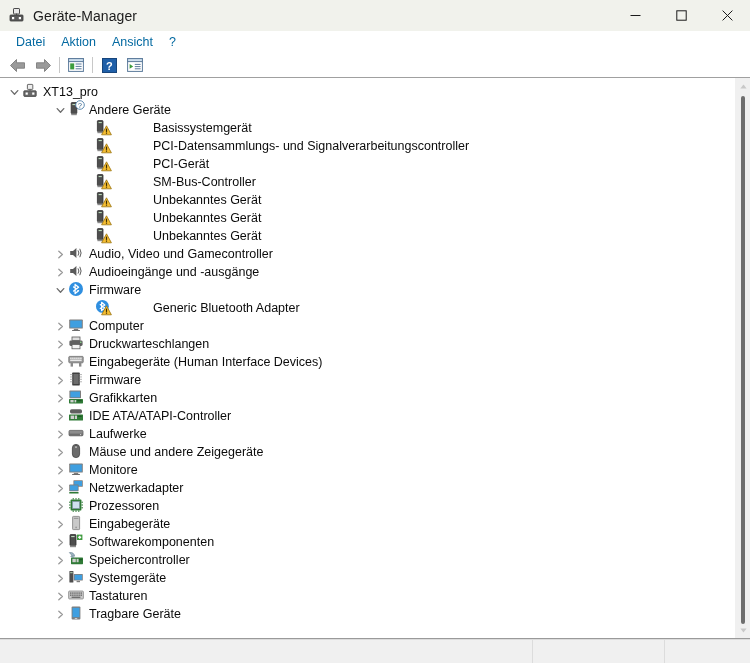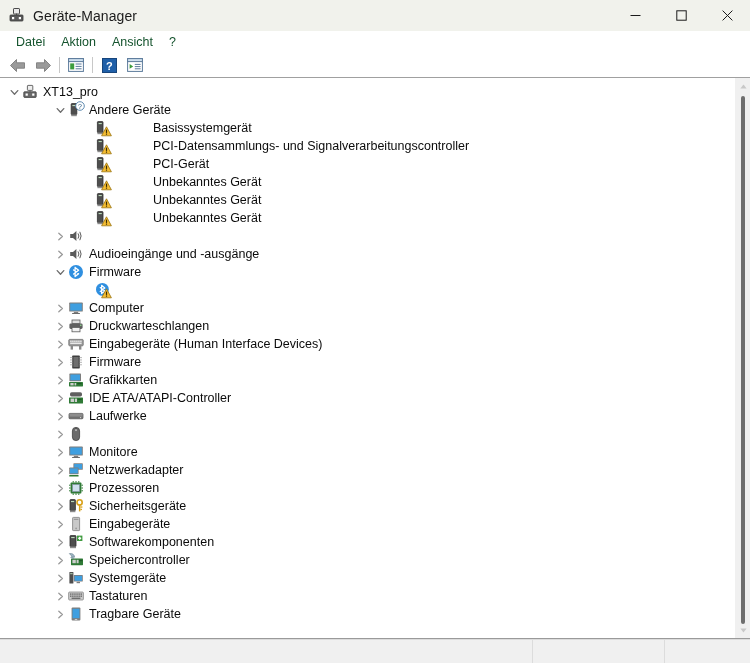--- a/index.html
+++ b/index.html
@@ -42,21 +42,21 @@
   }
 
   
   .menubar {
     height: 22px; flex: 0 0 22px;
     background: #ffffff;
     display: flex; align-items: center;
     padding-left: 8px;
   }
   .menu-item {
-    font-size: 12.5px; color: #14532d;
+    font-size: 12.5px; color: #0369a1;
     padding: 2px 8px;
     line-height: 16px;
   }
 
   
   .toolbar {
     height: 25px; flex: 0 0 25px;
     background: #ffffff;
     display: flex; align-items: center;
     padding-left: 4px;
@@ -81,21 +81,21 @@
     border-bottom: 1px solid #9a9a9a;
   }
   .tree {
     flex: 1 1 auto;
     padding-top: 5px;
     overflow: hidden;
     position: relative;
   }
   .row {
     height: 18px;
-    display: flex; align-items: center;
+    display: flex; align-items: flex-start;
     white-space: nowrap;
     font-size: 12.5px;
     color: #0b0b0b;
   }
   .chev {
     width: 16px; height: 18px;
     display: flex; align-items: center; justify-content: center;
     flex: 0 0 16px;
   }
   .chev svg { display: block; }
@@ -325,21 +325,21 @@
             <span style="position:relative;display:inline-block;width:16px;height:16px;"><svg width="16" height="16" viewBox="0 0 16 16">
                 <rect x="2.4" y="1.6" width="5.6" height="11" rx="0.7" fill="#4e4e4e" stroke="#2e2e2e" stroke-width="0.8"></rect>
                 <rect x="3.6" y="3" width="3.2" height="1.1" fill="#b9d9b9"></rect>
                 <rect x="2.4" y="12.6" width="5.6" height="1.6" fill="#8c8c8c"></rect>
               </svg><svg class="badge" width="11" height="11" viewBox="0 0 11 11" style="position:absolute;right:-1px;bottom:-1px;">
                 <path d="M5.5 0.8 L10.4 9.8 L0.6 9.8 Z" fill="#f5bd31" stroke="#9a7410" stroke-width="0.8" stroke-linejoin="round"></path>
                 <rect x="4.9" y="3.6" width="1.2" height="3.3" fill="#3a2b00"></rect>
                 <rect x="4.9" y="7.5" width="1.2" height="1.2" fill="#3a2b00"></rect>
               </svg></span>
           </span>
-          <span class="lbl">Unbekanntes Gerät</span>
+          <span class="lbl">SM-Bus-Controller</span>
         </div>
         <div class="row d2">
           <span class="chev"></span>
           <span class="ic">
             <span style="position:relative;display:inline-block;width:16px;height:16px;"><svg width="16" height="16" viewBox="0 0 16 16">
                 <rect x="2.4" y="1.6" width="5.6" height="11" rx="0.7" fill="#4e4e4e" stroke="#2e2e2e" stroke-width="0.8"></rect>
                 <rect x="3.6" y="3" width="3.2" height="1.1" fill="#b9d9b9"></rect>
                 <rect x="2.4" y="12.6" width="5.6" height="1.6" fill="#8c8c8c"></rect>
               </svg><svg class="badge" width="11" height="11" viewBox="0 0 11 11" style="position:absolute;right:-1px;bottom:-1px;">
                 <path d="M5.5 0.8 L10.4 9.8 L0.6 9.8 Z" fill="#f5bd31" stroke="#9a7410" stroke-width="0.8" stroke-linejoin="round"></path>
@@ -357,33 +357,49 @@
                 <rect x="3.6" y="3" width="3.2" height="1.1" fill="#b9d9b9"></rect>
                 <rect x="2.4" y="12.6" width="5.6" height="1.6" fill="#8c8c8c"></rect>
               </svg><svg class="badge" width="11" height="11" viewBox="0 0 11 11" style="position:absolute;right:-1px;bottom:-1px;">
                 <path d="M5.5 0.8 L10.4 9.8 L0.6 9.8 Z" fill="#f5bd31" stroke="#9a7410" stroke-width="0.8" stroke-linejoin="round"></path>
                 <rect x="4.9" y="3.6" width="1.2" height="3.3" fill="#3a2b00"></rect>
                 <rect x="4.9" y="7.5" width="1.2" height="1.2" fill="#3a2b00"></rect>
               </svg></span>
           </span>
           <span class="lbl">Unbekanntes Gerät</span>
         </div>
+        <div class="row d2">
+          <span class="chev"></span>
+          <span class="ic">
+            <span style="position:relative;display:inline-block;width:16px;height:16px;"><svg width="16" height="16" viewBox="0 0 16 16">
+                <rect x="2.4" y="1.6" width="5.6" height="11" rx="0.7" fill="#4e4e4e" stroke="#2e2e2e" stroke-width="0.8"></rect>
+                <rect x="3.6" y="3" width="3.2" height="1.1" fill="#b9d9b9"></rect>
+                <rect x="2.4" y="12.6" width="5.6" height="1.6" fill="#8c8c8c"></rect>
+              </svg><svg class="badge" width="11" height="11" viewBox="0 0 11 11" style="position:absolute;right:-1px;bottom:-1px;">
+                <path d="M5.5 0.8 L10.4 9.8 L0.6 9.8 Z" fill="#f5bd31" stroke="#9a7410" stroke-width="0.8" stroke-linejoin="round"></path>
+                <rect x="4.9" y="3.6" width="1.2" height="3.3" fill="#3a2b00"></rect>
+                <rect x="4.9" y="7.5" width="1.2" height="1.2" fill="#3a2b00"></rect>
+              </svg></span>
+          </span>
+          <span class="lbl">Unbekanntes Gerät</span>
+        </div>
         <div class="row d1">
           <span class="chev">
             <svg width="9" height="9" viewBox="0 0 9 9">
               <path d="M2.8 1.2 L6.4 4.5 L2.8 7.8" fill="none" stroke="#9a9a9a" stroke-width="1.3" stroke-linecap="round" stroke-linejoin="round"></path>
             </svg>
           </span>
           <span class="ic">
             <svg width="16" height="16" viewBox="0 0 16 16">
               <path d="M2.2 6 L5 6 L8.4 3 L8.4 13 L5 10 L2.2 10 Z" fill="#5a5a5a"></path>
               <path d="M10 5.4 Q11.8 8 10 10.6" fill="none" stroke="#5a5a5a" stroke-width="1"></path>
               <path d="M11.8 3.8 Q14.4 8 11.8 12.2" fill="none" stroke="#5a5a5a" stroke-width="1"></path>
             </svg>
           </span>
+          <span class="lbl">Audio, Video und Gamecontroller</span>
         </div>
         <div class="row d1">
           <span class="chev">
             <svg width="9" height="9" viewBox="0 0 9 9">
               <path d="M2.8 1.2 L6.4 4.5 L2.8 7.8" fill="none" stroke="#9a9a9a" stroke-width="1.3" stroke-linecap="round" stroke-linejoin="round"></path>
             </svg>
           </span>
           <span class="ic">
             <svg width="16" height="16" viewBox="0 0 16 16">
               <path d="M2.2 6 L5 6 L8.4 3 L8.4 13 L5 10 L2.2 10 Z" fill="#5a5a5a"></path>
@@ -412,20 +428,21 @@
           <span class="ic">
             <span style="position:relative;display:inline-block;width:16px;height:16px;"><svg width="16" height="16" viewBox="0 0 16 16">
                 <circle cx="7.4" cy="7.4" r="6.4" fill="#2f8fe0"></circle>
                 <path d="M6.6 3.3 L9.8 6 L5.2 9.4 M5.2 5.6 L9.8 9 L6.6 11.6 L6.6 3.3" fill="none" stroke="#ffffff" stroke-width="1.2" stroke-linejoin="round" stroke-linecap="round"></path>
               </svg><svg class="badge" width="11" height="11" viewBox="0 0 11 11" style="position:absolute;right:-1px;bottom:-1px;">
                 <path d="M5.5 0.8 L10.4 9.8 L0.6 9.8 Z" fill="#f5bd31" stroke="#9a7410" stroke-width="0.8" stroke-linejoin="round"></path>
                 <rect x="4.9" y="3.6" width="1.2" height="3.3" fill="#3a2b00"></rect>
                 <rect x="4.9" y="7.5" width="1.2" height="1.2" fill="#3a2b00"></rect>
               </svg></span>
           </span>
+          <span class="lbl">Generic Bluetooth Adapter</span>
         </div>
         <div class="row d1">
           <span class="chev">
             <svg width="9" height="9" viewBox="0 0 9 9">
               <path d="M2.8 1.2 L6.4 4.5 L2.8 7.8" fill="none" stroke="#9a9a9a" stroke-width="1.3" stroke-linecap="round" stroke-linejoin="round"></path>
             </svg>
           </span>
           <span class="ic">
             <svg width="16" height="16" viewBox="0 0 16 16">
               <rect x="1.2" y="2.6" width="13.6" height="9" rx="0.7" fill="#7d7d7d"></rect>
@@ -554,20 +571,21 @@
               <path d="M2.8 1.2 L6.4 4.5 L2.8 7.8" fill="none" stroke="#9a9a9a" stroke-width="1.3" stroke-linecap="round" stroke-linejoin="round"></path>
             </svg>
           </span>
           <span class="ic">
             <svg width="16" height="16" viewBox="0 0 16 16">
               <rect x="4.4" y="1.4" width="7.2" height="13.2" rx="3.5" fill="#6b6b6b" stroke="#404040" stroke-width="0.8"></rect>
               <line x1="8" y1="1.8" x2="8" y2="6" stroke="#303030" stroke-width="0.8"></line>
               <rect x="7.3" y="3" width="1.4" height="2.4" rx="0.7" fill="#d8d8d8"></rect>
             </svg>
           </span>
+          <span class="lbl">Mäuse und andere Zeigegeräte</span>
         </div>
         <div class="row d1">
           <span class="chev">
             <svg width="9" height="9" viewBox="0 0 9 9">
               <path d="M2.8 1.2 L6.4 4.5 L2.8 7.8" fill="none" stroke="#9a9a9a" stroke-width="1.3" stroke-linecap="round" stroke-linejoin="round"></path>
             </svg>
           </span>
           <span class="ic">
             <svg width="16" height="16" viewBox="0 0 16 16">
               <rect x="1.2" y="2.6" width="13.6" height="9" rx="0.7" fill="#7d7d7d"></rect>
@@ -624,39 +642,20 @@
           <span class="lbl">Prozessoren</span>
         </div>
         <div class="row d1">
           <span class="chev">
             <svg width="9" height="9" viewBox="0 0 9 9">
               <path d="M2.8 1.2 L6.4 4.5 L2.8 7.8" fill="none" stroke="#9a9a9a" stroke-width="1.3" stroke-linecap="round" stroke-linejoin="round"></path>
             </svg>
           </span>
           <span class="ic">
             <svg width="16" height="16" viewBox="0 0 16 16">
-              <rect x="2" y="1.6" width="5.4" height="11" rx="0.7" fill="#4e4e4e" stroke="#2e2e2e" stroke-width="0.8"></rect>
-              <rect x="3" y="3" width="3.2" height="1.1" fill="#b9d9b9"></rect>
-              <rect x="2" y="12.6" width="5.4" height="1.6" fill="#8c8c8c"></rect>
-              <circle cx="11.6" cy="4.4" r="2.6" fill="none" stroke="#d9a21b" stroke-width="1.6"></circle>
-              <rect x="10.9" y="6.4" width="1.5" height="7" fill="#d9a21b"></rect>
-              <rect x="12.4" y="8.4" width="2" height="1.3" fill="#d9a21b"></rect>
-              <rect x="12.4" y="10.8" width="1.6" height="1.3" fill="#d9a21b"></rect>
-            </svg>
-          </span>
-          <span class="lbl">Sicherheitsgeräte</span>
-        </div>
-        <div class="row d1">
-          <span class="chev">
-            <svg width="9" height="9" viewBox="0 0 9 9">
-              <path d="M2.8 1.2 L6.4 4.5 L2.8 7.8" fill="none" stroke="#9a9a9a" stroke-width="1.3" stroke-linecap="round" stroke-linejoin="round"></path>
-            </svg>
-          </span>
-          <span class="ic">
-            <svg width="16" height="16" viewBox="0 0 16 16">
               <rect x="4.6" y="1.4" width="7" height="13.2" rx="0.7" fill="#c9c9c9" stroke="#8a8a8a" stroke-width="0.9"></rect>
               <rect x="5.8" y="2.8" width="4.6" height="1.2" fill="#9a9a9a"></rect>
               <circle cx="8.1" cy="12.4" r="0.9" fill="#9a9a9a"></circle>
             </svg>
           </span>
           <span class="lbl">Eingabegeräte</span>
         </div>
         <div class="row d1">
           <span class="chev">
             <svg width="9" height="9" viewBox="0 0 9 9">

